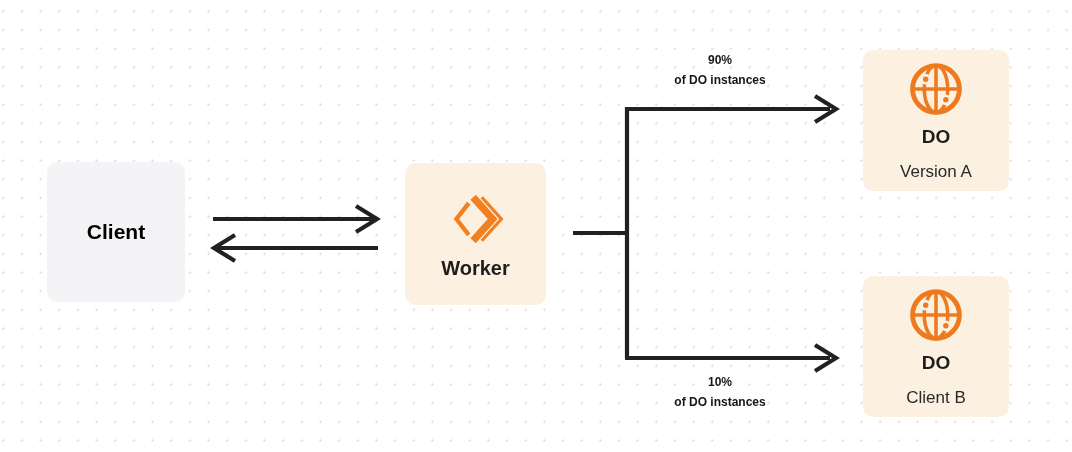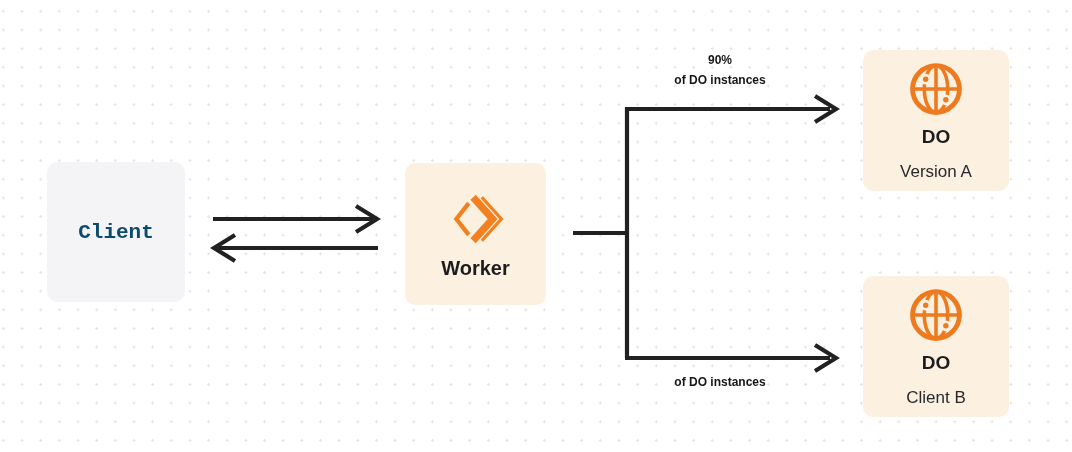--- a/index.html
+++ b/index.html
@@ -29,22 +29,21 @@
     text-align: center;
   }
   .node-client {
     left: 47px; top: 162px;
     width: 138px; height: 140px;
     background: #f4f4f6;
   }
   .node-client .node-label {
     font-size: 21px;
     font-weight: 700;
-    color: #0c4a6e;
-    font-family: Liberation Mono, monospace;
+    color: #000000;
   }
   .node-worker {
     left: 405px; top: 163px;
     width: 141px; height: 140px;
     background: #fcf1e1;
     gap: 9px;
     padding-top: 2px;
   }
   .node-worker .node-label {
     font-size: 20px;
@@ -159,16 +158,17 @@
     </svg>
     <span class="node-title">DO</span>
     <span class="node-subtitle">Client B</span>
   </div>
 
   <div class="edge-label edge-label-top">
     <div>90%</div>
     <div>of DO instances</div>
   </div>
   <div class="edge-label edge-label-bottom">
+    <div>10%</div>
     <div>of DO instances</div>
   </div>
 
 </div>
 
 </body></html>

